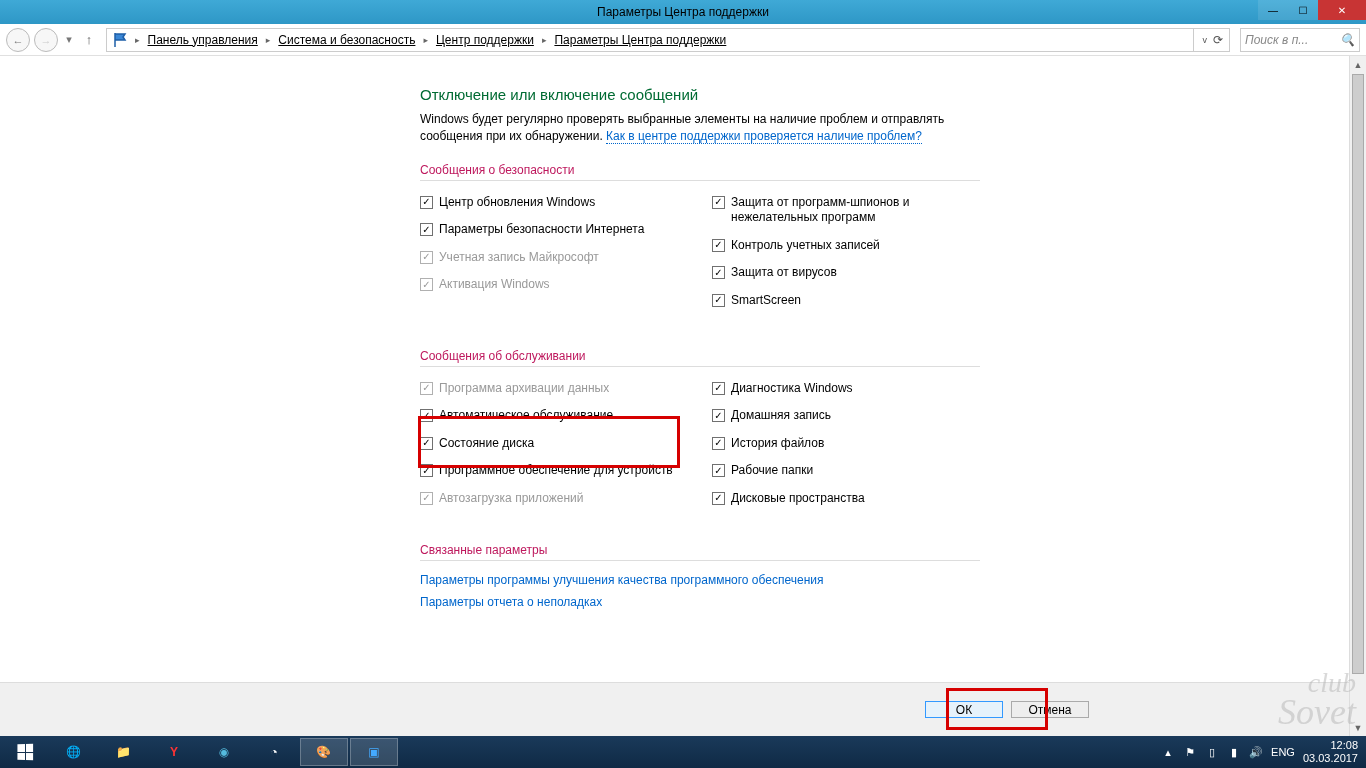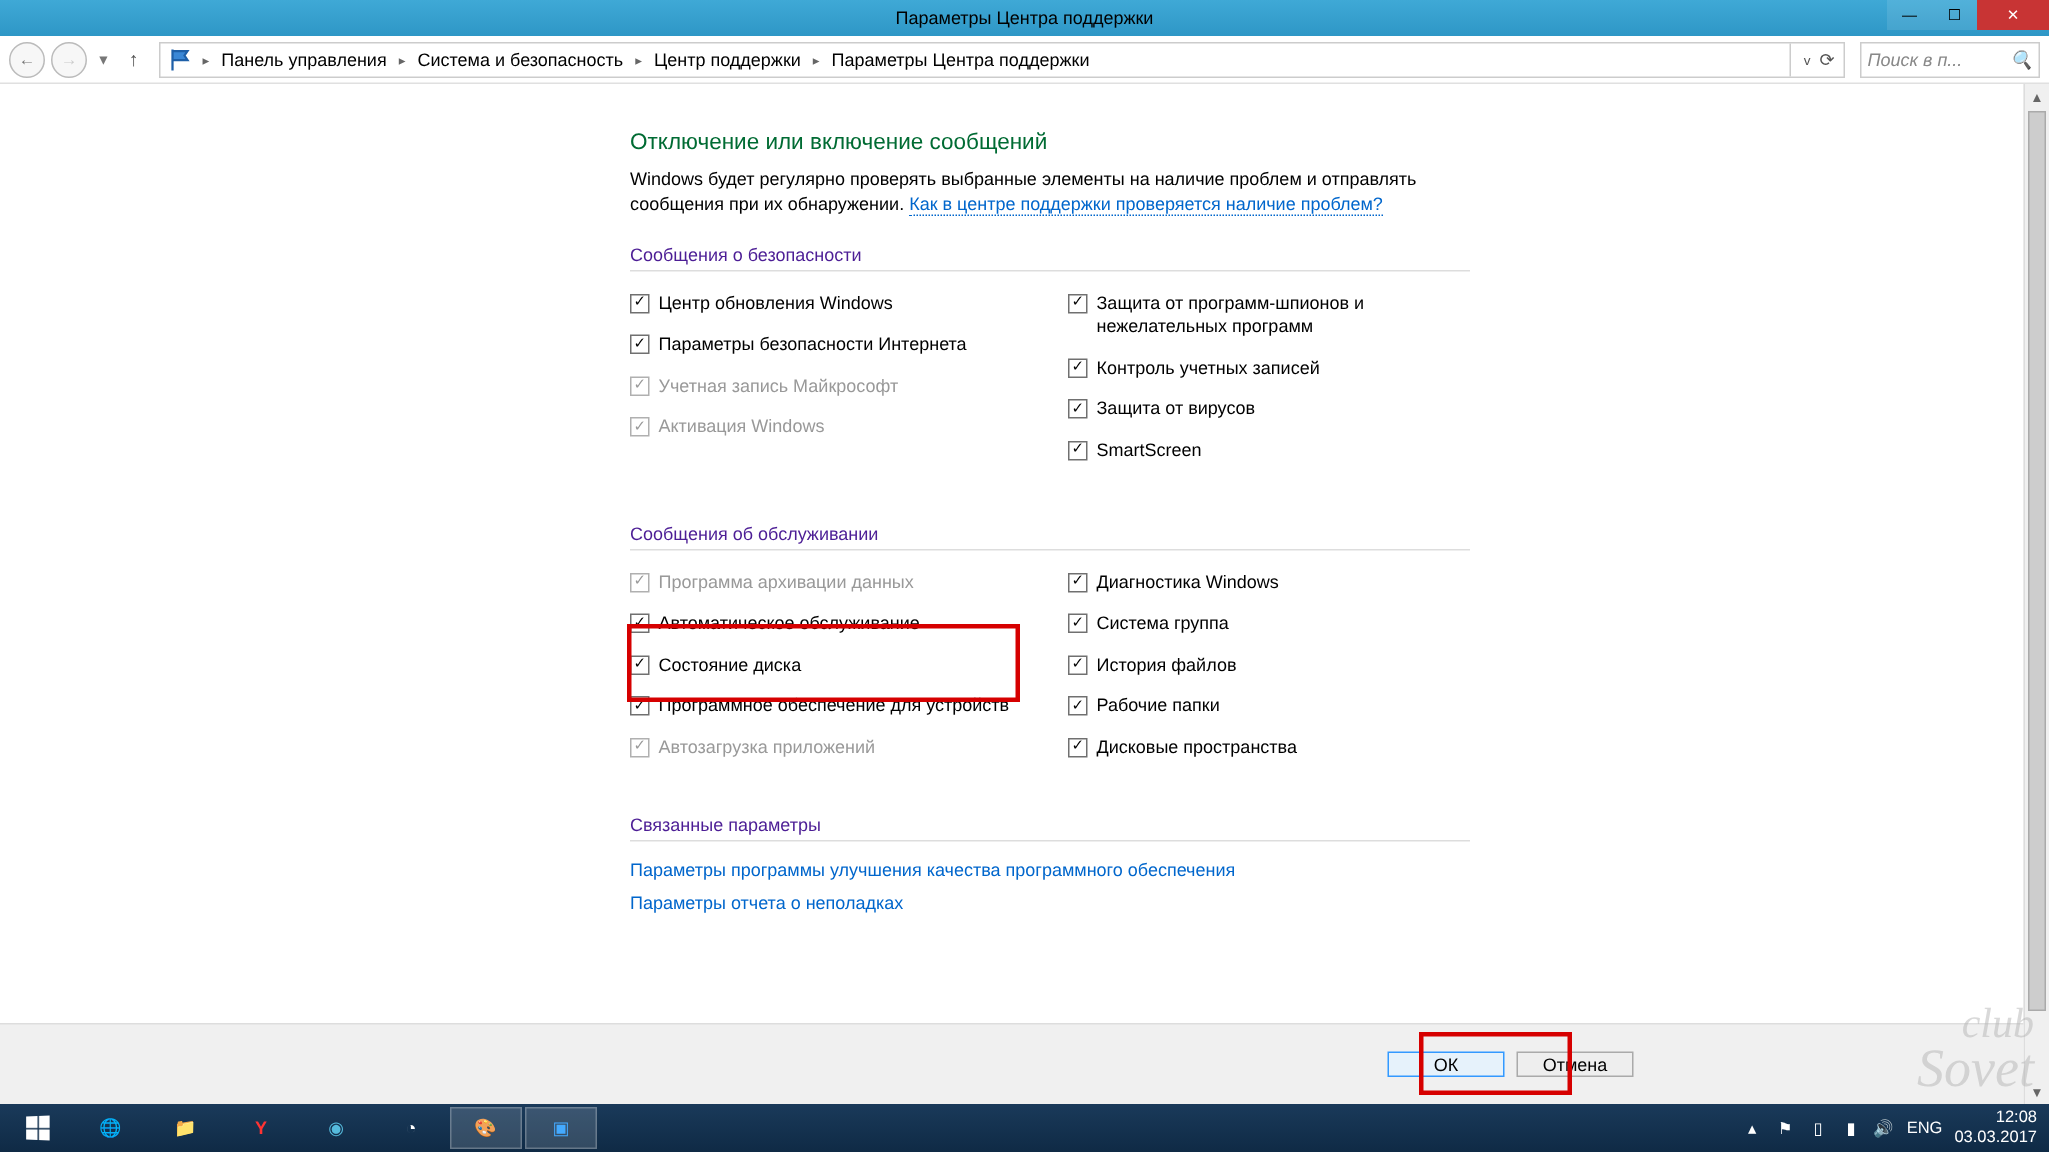--- a/index.html
+++ b/index.html
@@ -81,21 +81,21 @@
     height: 24px;
     border: 1px solid #ccc;
     background: #fff;
     padding: 0 4px;
     gap: 2px;
     font-size: 12px;
     color: #000;
     margin-left:4px;
     position: relative;
   }
-  .bc-item { padding: 0 4px; cursor: default; }
+  .bc-item { padding: 0 4px; cursor: default; text-decoration: underline; }
   .bc-sep { color: #666; font-size: 9px; padding: 0 2px;}
   .bc-right {
     position:absolute; right:2px; top:0; height:100%;
     display:flex; align-items:center; gap:6px;
     padding-right:4px;
     border-left:1px solid #ccc;
     padding-left:8px;
   }
   .searchbox {
     width: 120px;
@@ -147,21 +147,21 @@
     margin-bottom: 8px;
   }
   .intro {
     font-size: 12px;
     line-height: 1.4;
     margin-bottom: 18px;
   }
   .intro a { color: #0066cc; text-decoration: none; border-bottom:1px dotted #0066cc;}
   .section-heading {
     font-size: 12px;
-    color: #4c1d95;
+    color: #be185d;
     border-bottom: 1px solid #ddd;
     padding-bottom: 3px;
     margin-bottom: 8px;
     margin-top: 10px;
   }
   .check-grid {
     display: flex;
     gap: 24px;
   }
   .check-col {
@@ -409,21 +409,21 @@
             <span>Автозагрузка приложений</span>
           </label>
         </div>
       <div class="check-col" id="mnt-right">
           <label class="check-item">
             <span class="cb checked"></span>
             <span>Диагностика Windows</span>
           </label>
           <label class="check-item">
             <span class="cb checked"></span>
-            <span>Система группа</span>
+            <span>Домашняя запись</span>
           </label>
           <label class="check-item">
             <span class="cb checked"></span>
             <span>История файлов</span>
           </label>
           <label class="check-item">
             <span class="cb checked"></span>
             <span>Рабочие папки</span>
           </label>
           <label class="check-item">

